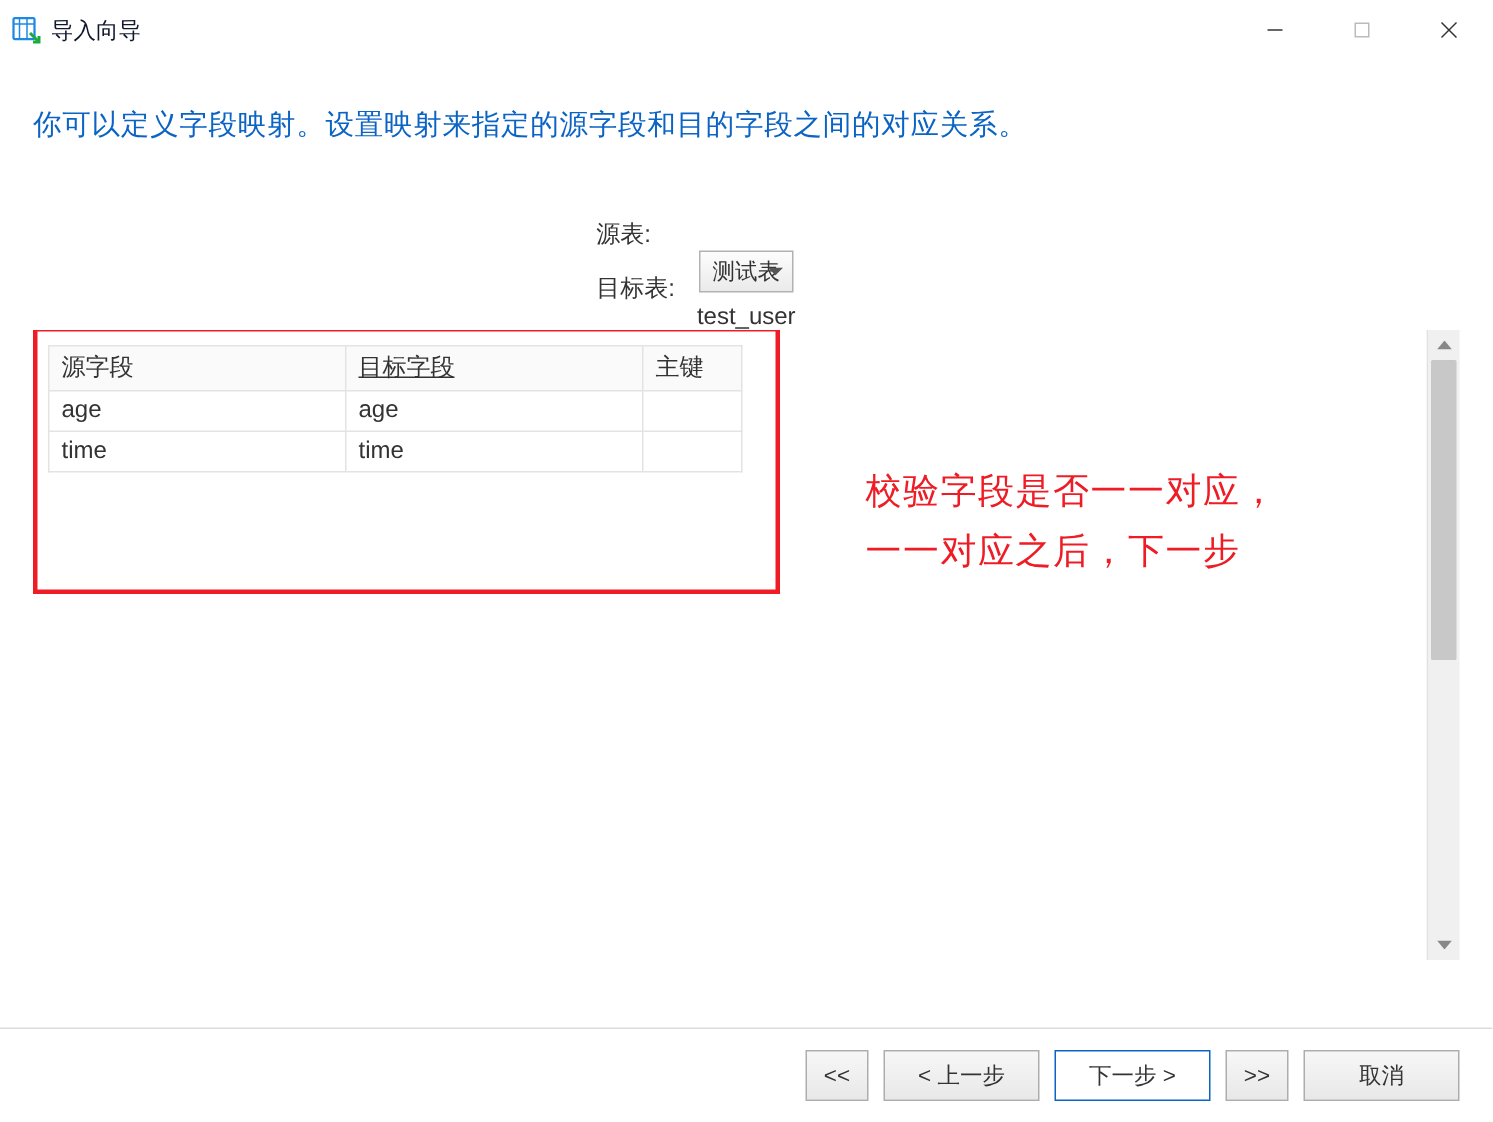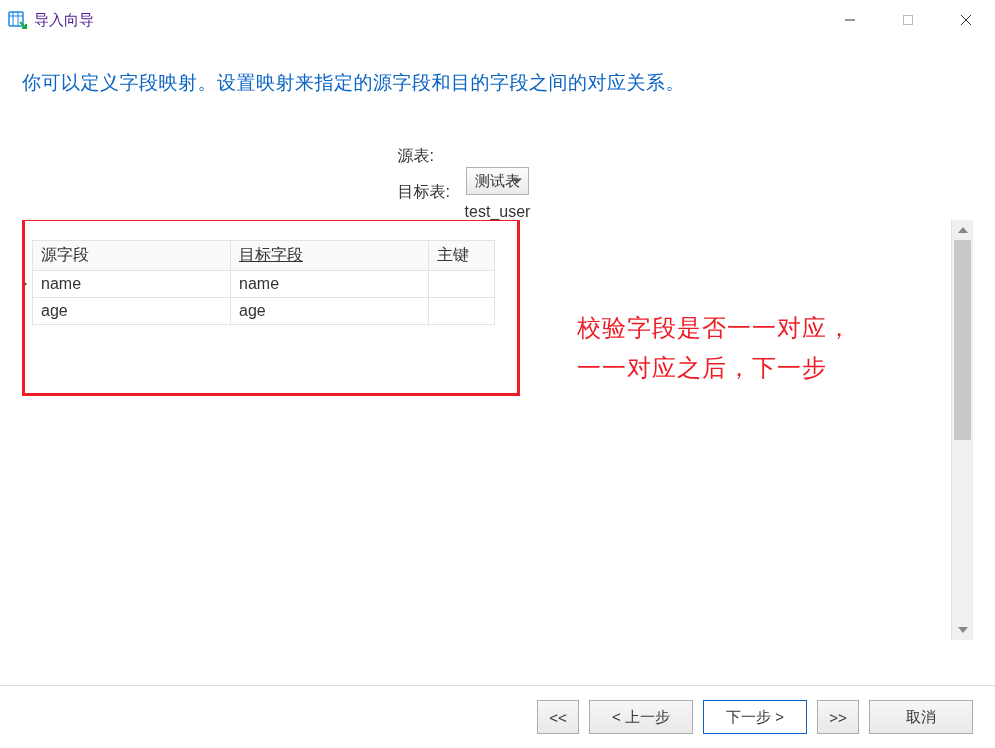--- a/index.html
+++ b/index.html
@@ -22,21 +22,21 @@
     align-items: center;
     padding-left: 8px;
     background: #fff;
     position: relative;
   }
   .titlebar .app-icon {
     width: 20px; height: 20px;
     margin-right: 6px;
     display: inline-flex; align-items: center; justify-content: center;
   }
-  .titlebar .title-text { font-size: 15px; color: #4c1d95; }
+  .titlebar .title-text { font-size: 15px; color: #0f172a; }
   .win-controls {
     position: absolute;
     right: 0; top: 0;
     height: 40px;
     display: flex;
   }
   .win-btn {
     width: 58px; height: 40px;
     display: flex; align-items: center; justify-content: center;
     color: #333;
@@ -123,21 +123,21 @@
     top: -2px;
     width: 498px;
     height: 178px;
     border: 3px solid #ee1c25;
     pointer-events: none;
   }
 
   
   table.mapping {
     border-collapse: collapse;
-    margin-top: 20px;
+    margin-top: 10px;
     margin-left: 10px;
     font-size: 16px;
   }
   table.mapping th, table.mapping td {
     border: 1px solid #e3e3e3;
     padding: 4px 8px;
     text-align: left;
     font-weight: normal;
     background: #fff;
     height: 27px;
@@ -291,30 +291,27 @@
     <table class="mapping">
       <thead>
         <tr>
           <th class="col-src">源字段</th>
           <th class="col-dst">目标字段</th>
           <th class="col-pk">主键</th>
         </tr>
       </thead>
       <tbody>
         <tr>
-          <td class="with-marker">
-            <span class="marker-tri"></span>
-            <span>name</span>
-          </td>
-          <td>name</td>
+          <td>age</td>
+          <td>age</td>
           <td></td>
         </tr>
         <tr>
-          <td>age</td>
-          <td>age</td>
+          <td>time</td>
+          <td>time</td>
           <td></td>
         </tr>
       </tbody>
     </table>
 
     <div class="highlight-box"></div>
 
     <div class="annotation">
       <div>校验字段是否一一对应，</div>
       <div>一一对应之后，下一步</div>

